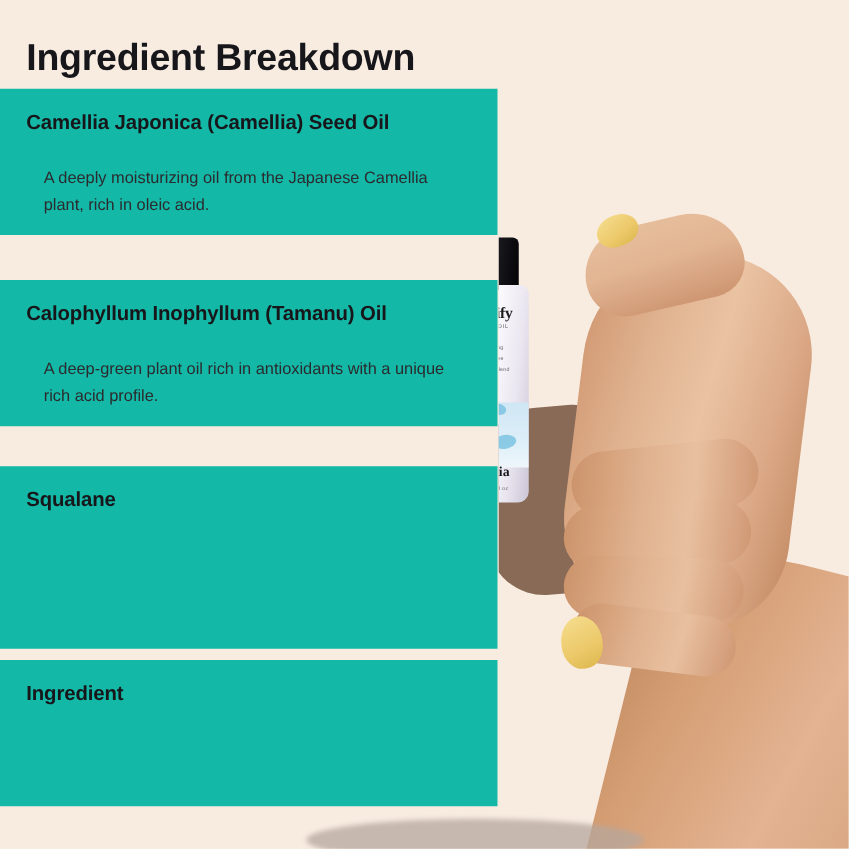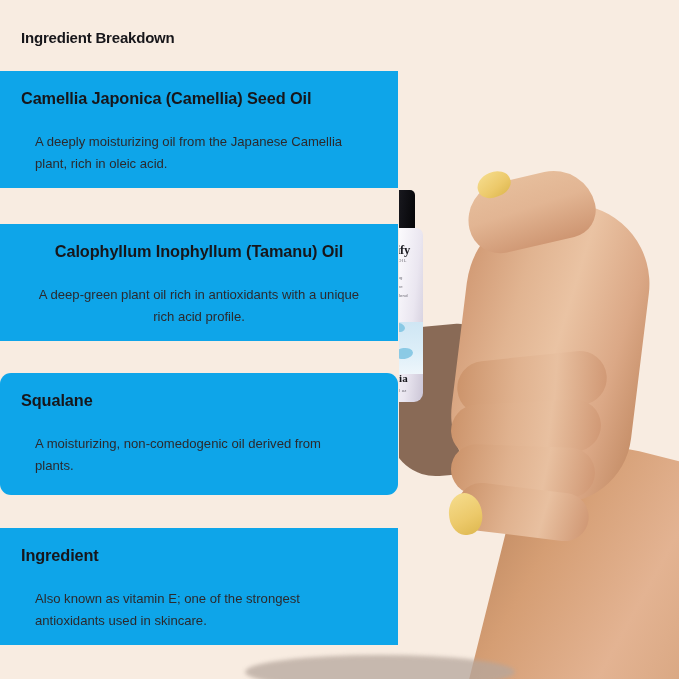--- a/index.html
+++ b/index.html
@@ -27,39 +27,39 @@
     left: 0;
     top: 0;
     width: 399px;
     height: 679px;
   }
 
   .page-title {
     position: absolute;
     left: 21px;
     top: 29px;
-    font-size: 15px;
+    font-size: 30px;
     font-weight: bold;
     letter-spacing: -0.2px;
     color: #17161a;
     line-height: 1.2;
     white-space: nowrap;
   }
 
   .card {
     position: absolute;
     left: 0;
     width: 398px;
-    background: #0ea5e9;
+    background: #14b8a6;
     box-sizing: border-box;
     padding: 0 21px;
   }
   .card-1 { top: 71px;  height: 117px; }
-  .card-2 { top: 224px; height: 117px; text-align: center; }
-  .card-3 { top: 373px; height: 122px; border-radius: 11px; }
+  .card-2 { top: 224px; height: 117px; }
+  .card-3 { top: 373px; height: 146px; }
   .card-4 { top: 528px; height: 117px; }
 
   .card-title {
     margin: 0;
     padding-top: 17px;
     font-size: 16.3px;
     font-weight: bold;
     color: #17161a;
     letter-spacing: -0.1px;
     line-height: 1.25;
@@ -285,26 +285,24 @@
       <div class="card-desc">A deeply moisturizing oil from the Japanese Camellia plant, rich in oleic acid.</div>
     </div>
 
     <div class="card card-2">
       <div class="card-title">Calophyllum Inophyllum (Tamanu) Oil</div>
       <div class="card-desc">A deep-green plant oil rich in antioxidants with a unique rich acid profile.</div>
     </div>
 
     <div class="card card-3">
       <div class="card-title">Squalane</div>
-      <div class="card-desc">A moisturizing, non-comedogenic oil derived from plants.</div>
     </div>
 
     <div class="card card-4">
       <div class="card-title">Ingredient</div>
-      <div class="card-desc">Also known as vitamin E; one of the strongest antioxidants used in skincare.</div>
     </div>
 
   </div>
 
   <div class="photo">
     <div class="hand-wrap">
 
       <div class="hand-shadow"></div>
       <div class="forearm"></div>
       <div class="palm"></div>

